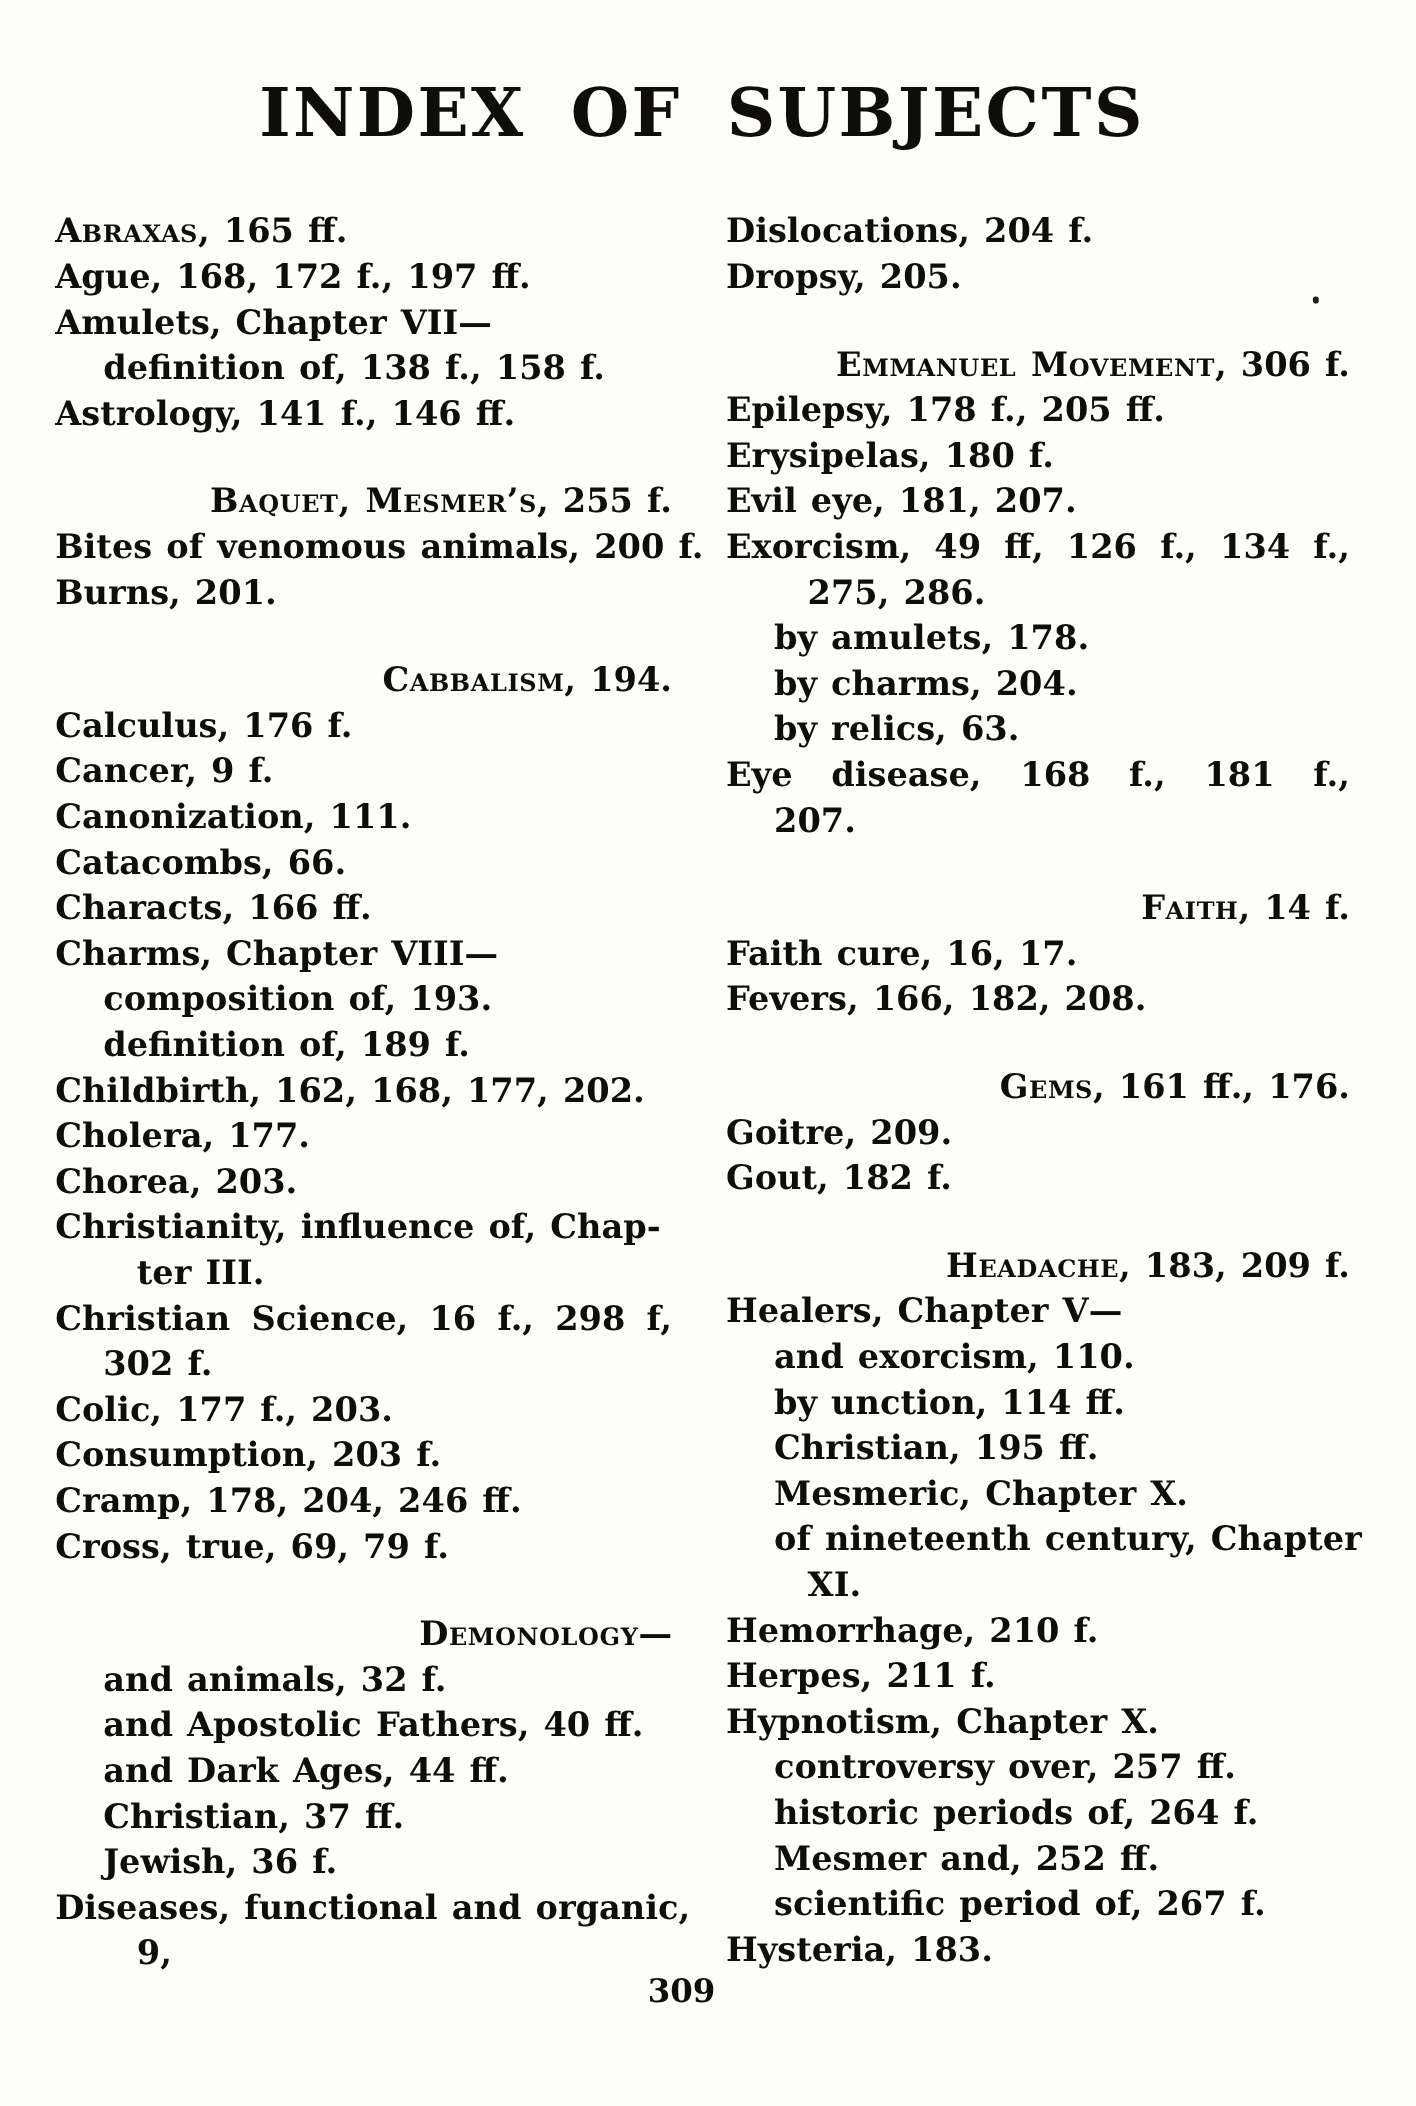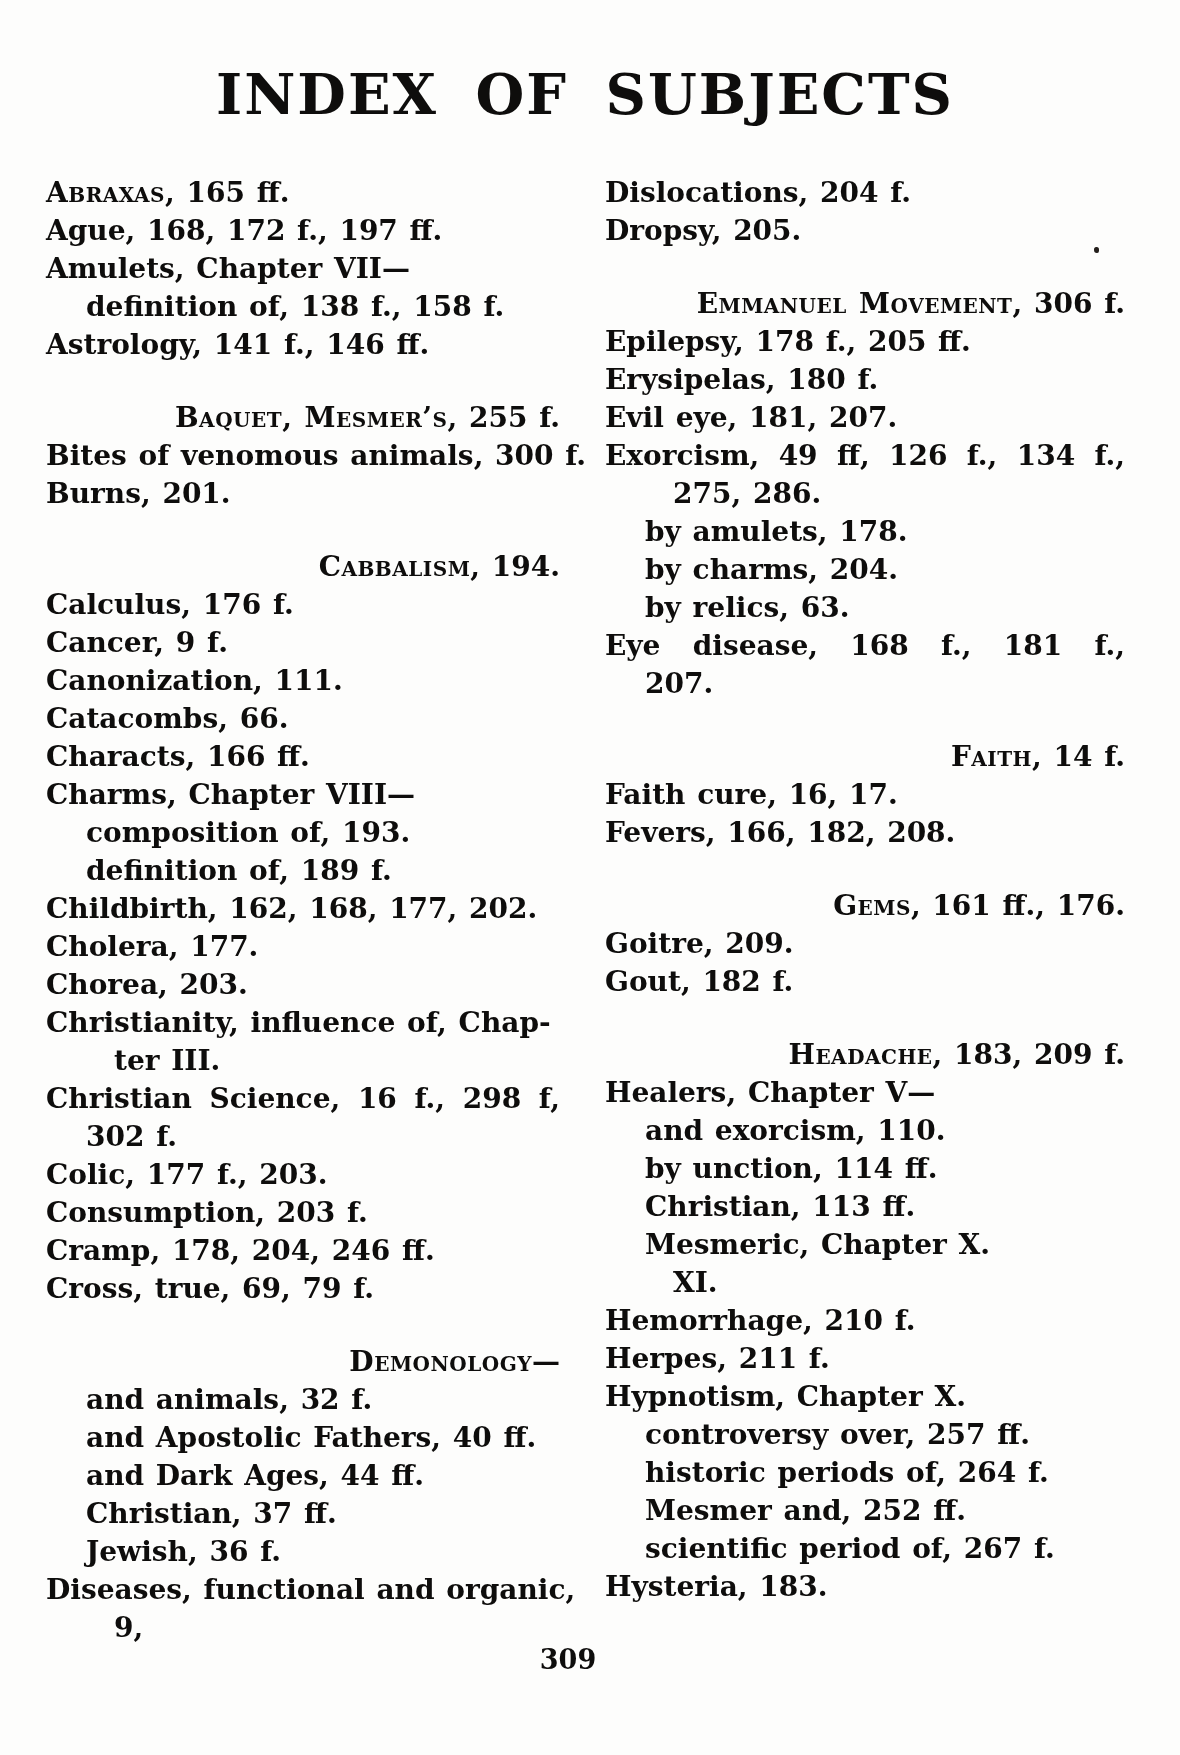--- a/index.html
+++ b/index.html
@@ -50,21 +50,21 @@
 <div class="page">
   <div class="title">INDEX OF SUBJECTS</div>
 
   <div class="col col-left">
       <div class="line"><span class="sc">Abraxas</span>, 165 ff.</div>
       <div class="line">Ague, 168, 172 f., 197 ff.</div>
       <div class="line">Amulets, Chapter VII—</div>
       <div class="line i1">definition of, 138 f., 158 f.</div>
       <div class="line">Astrology, 141 f., 146 ff.</div>
       <div class="line gap"><span class="sc">Baquet, Mesmer’s</span>, 255 f.</div>
-      <div class="line">Bites of venomous animals, 300 f.</div>
+      <div class="line">Bites of venomous animals, 200 f.</div>
       <div class="line">Burns, 201.</div>
       <div class="line gap"><span class="sc">Cabbalism</span>, 194.</div>
       <div class="line">Calculus, 176 f.</div>
       <div class="line">Cancer, 9 f.</div>
       <div class="line">Canonization, 111.</div>
       <div class="line">Catacombs, 66.</div>
       <div class="line">Characts, 166 ff.</div>
       <div class="line">Charms, Chapter VIII—</div>
       <div class="line i1">composition of, 193.</div>
       <div class="line i1">definition of, 189 f.</div>
@@ -106,22 +106,23 @@
       <div class="line gap"><span class="sc">Faith</span>, 14 f.</div>
       <div class="line">Faith cure, 16, 17.</div>
       <div class="line">Fevers, 166, 182, 208.</div>
       <div class="line gap"><span class="sc">Gems</span>, 161 ff., 176.</div>
       <div class="line">Goitre, 209.</div>
       <div class="line">Gout, 182 f.</div>
       <div class="line gap"><span class="sc">Headache</span>, 183, 209 f.</div>
       <div class="line">Healers, Chapter V—</div>
       <div class="line i1">and exorcism, 110.</div>
       <div class="line i1">by unction, 114 ff.</div>
-      <div class="line i1">Christian, 113 ff.</div>
+      <div class="line i1">Christian, 195 ff.</div>
       <div class="line i1">Mesmeric, Chapter X.</div>
+      <div class="line i1">of nineteenth century, Chapter</div>
       <div class="line i2">XI.</div>
       <div class="line">Hemorrhage, 210 f.</div>
       <div class="line">Herpes, 211 f.</div>
       <div class="line">Hypnotism, Chapter X.</div>
       <div class="line i1">controversy over, 257 ff.</div>
       <div class="line i1">historic periods of, 264 f.</div>
       <div class="line i1">Mesmer and, 252 ff.</div>
       <div class="line i1">scientific period of, 267 f.</div>
       <div class="line">Hysteria, 183.</div>
     </div>

